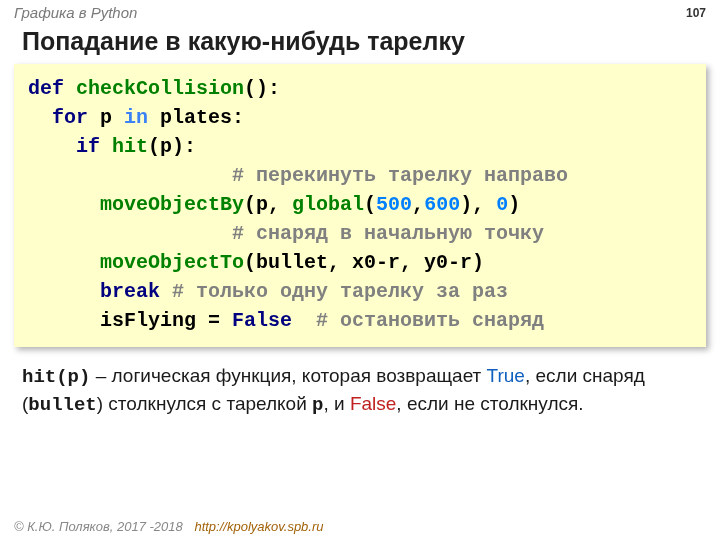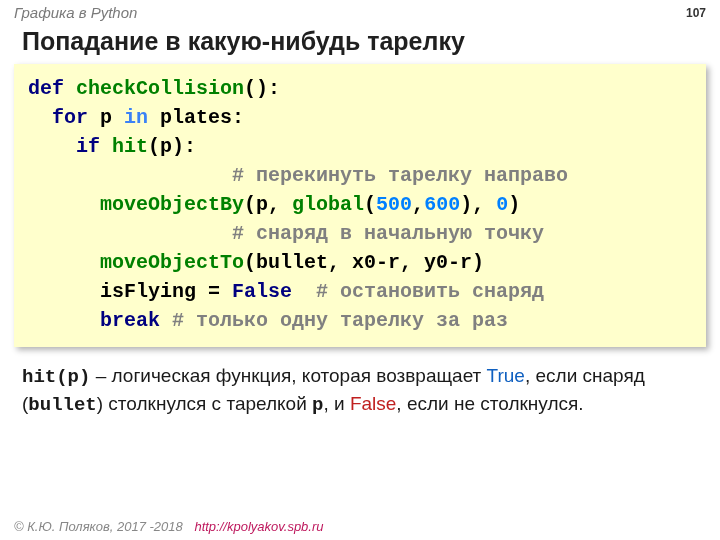--- a/index.html
+++ b/index.html
@@ -21,42 +21,42 @@
 .comment { color: #808080; }
 .num { color: #0080ff; }
 .false { color: #000080; }
 .plain { color: #000; }
 .explain { padding: 16px 38px 0 22px; font-size: 19px; line-height: 1.35; color: #1a1a1a; }
 .explain .mono { font-family: "Courier New", monospace; font-weight: bold; }
 .explain .true { color: #1060c0; }
 .explain .falsew { color: #c02020; }
 .footer { position: absolute; bottom: 6px; left: 14px; font-size: 13px; font-style: italic; color: #888; }
 .footer .copy { margin-right: 8px; }
-.footer .url { color: #be185d; }
+.footer .url { color: #a16207; }
 </style>
 </head>
 <body>
 
 <div class="header">
   <div class="header-left">Графика в Python</div>
   <div class="header-right">107</div>
 </div>
 
 <div class="title">Попадание в какую-нибудь тарелку</div>
 
 <div class="code-block">
   <div class="code-line"><span class="kw-def">def</span><span class="plain"> </span><span class="fn-name">checkCollision</span><span class="plain">():</span></div>
   <div class="code-line"><span class="plain">  </span><span class="kw-for">for</span><span class="plain"> p </span><span class="kw-in">in</span><span class="plain"> plates:</span></div>
   <div class="code-line"><span class="plain">    </span><span class="kw-if">if</span><span class="plain"> </span><span class="fn-call">hit</span><span class="plain">(p):</span></div>
   <div class="code-line"><span class="plain">                 </span><span class="comment"># перекинуть тарелку направо</span></div>
   <div class="code-line"><span class="plain">      </span><span class="fn-call">moveObjectBy</span><span class="plain">(p, </span><span class="fn-call">global</span><span class="plain">(</span><span class="num">500</span><span class="plain">,</span><span class="num">600</span><span class="plain">), </span><span class="num">0</span><span class="plain">)</span></div>
   <div class="code-line"><span class="plain">                 </span><span class="comment"># снаряд в начальную точку</span></div>
   <div class="code-line"><span class="plain">      </span><span class="fn-call">moveObjectTo</span><span class="plain">(bullet, x0-r, y0-r)</span></div>
+  <div class="code-line"><span class="plain">      </span><span class="kw-break">break</span><span class="plain"> </span><span class="comment"># только одну тарелку за раз</span></div>
   <div class="code-line"><span class="plain">      </span><span class="plain">isFlying = </span><span class="false">False</span><span class="plain">  </span><span class="comment"># остановить снаряд</span></div>
-  <div class="code-line"><span class="plain">      </span><span class="kw-break">break</span><span class="plain"> </span><span class="comment"># только одну тарелку за раз</span></div>
 </div>
 
 <div class="explain">
   <span class="mono">hit(p)</span><span> – логическая функция, которая возвращает </span><span class="true">True</span><span>, если снаряд (</span><span class="mono">bullet</span><span>) столкнулся с тарелкой </span><span class="mono">p</span><span>, и </span><span class="falsew">False</span><span>, если не столкнулся.</span>
 </div>
 
 <div class="footer">
   <span class="copy">© К.Ю. Поляков, 2017 -2018</span>
   <span class="url">http://kpolyakov.spb.ru</span>
 </div>

